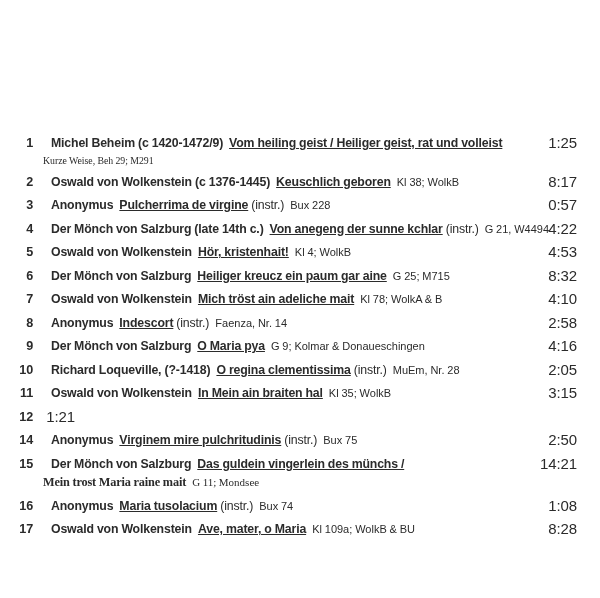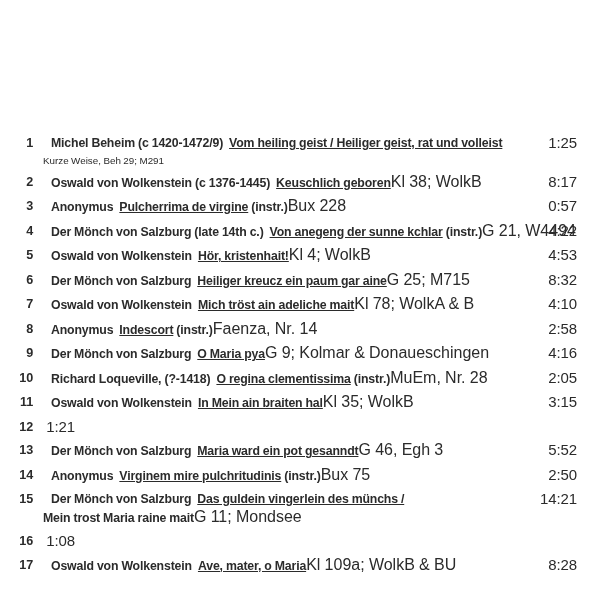--- a/index.html
+++ b/index.html
@@ -49,31 +49,33 @@
   .l1 {
     white-space: nowrap;
   }
   .composer { font-weight: bold; }
   .title {
     font-weight: bold;
     margin-left: 6px;
     text-decoration: underline;
   }
   .instr {
-    font-weight: bold;
+    font-weight: normal;
     margin-left: 3px;
   }
   .catalog {
     font-weight: normal;
-    font-size: 16px;
+    font-size: 11px;
     letter-spacing: 0;
+    margin-left: 6px;
   }
   .line2 {
     text-indent: 0;
     line-height: 14px;
+    font-family: Liberation Serif, serif;
   }
   .title2 {
     font-weight: bold;
     line-height: 18.5px;
   }
   .note {
     font-size: 9.8px;
     letter-spacing: 0;
   }
   .time {
@@ -189,28 +191,20 @@
       
     </div>
     <span class="time">3:15</span>
   </li>
 
   <li class="track-row">
     <span class="num">12</span>
     <span class="time">1:21</span>
   </li>
 
-  <li class="track-row">
-    <span class="num">13</span>
-    <div class="content">
-      <span class="l1"><span class="composer">Der Mönch von Salzburg</span><span class="title">Maria ward ein pot gesanndt</span><span class="catalog optional">G 46, Egh 3</span></span>
-      
-    </div>
-    <span class="time">5:52</span>
-  </li>
 
   <li class="track-row">
     <span class="num">14</span>
     <div class="content">
       <span class="l1"><span class="composer">Anonymus</span><span class="title">Virginem mire pulchritudinis</span><span class="instr optional">(instr.)</span><span class="catalog optional">Bux 75</span></span>
       
     </div>
     <span class="time">2:50</span>
   </li>
 
@@ -218,20 +212,24 @@
     <span class="num">15</span>
     <div class="content">
       <span class="l1"><span class="composer">Der Mönch von Salzburg</span><span class="title">Das guldein vingerlein des münchs /</span></span>
       <div class="line2"><span class="title2 optional">Mein trost Maria raine mait</span><span class="catalog optional">G 11; Mondsee</span></div>
     </div>
     <span class="time">14:21</span>
   </li>
 
   <li class="track-row">
     <span class="num">16</span>
+    <div class="content">
+      <span class="l1"><span class="composer">Anonymus</span><span class="title">Maria tusolacium</span><span class="instr optional">(instr.)</span><span class="catalog optional">Bux 74</span></span>
+      
+    </div>
     <span class="time">1:08</span>
   </li>
 
   <li class="track-row">
     <span class="num">17</span>
     <div class="content">
       <span class="l1"><span class="composer">Oswald von Wolkenstein</span><span class="title">Ave, mater, o Maria</span><span class="catalog optional">Kl 109a; WolkB &amp; BU</span></span>
       
     </div>
     <span class="time">8:28</span>

